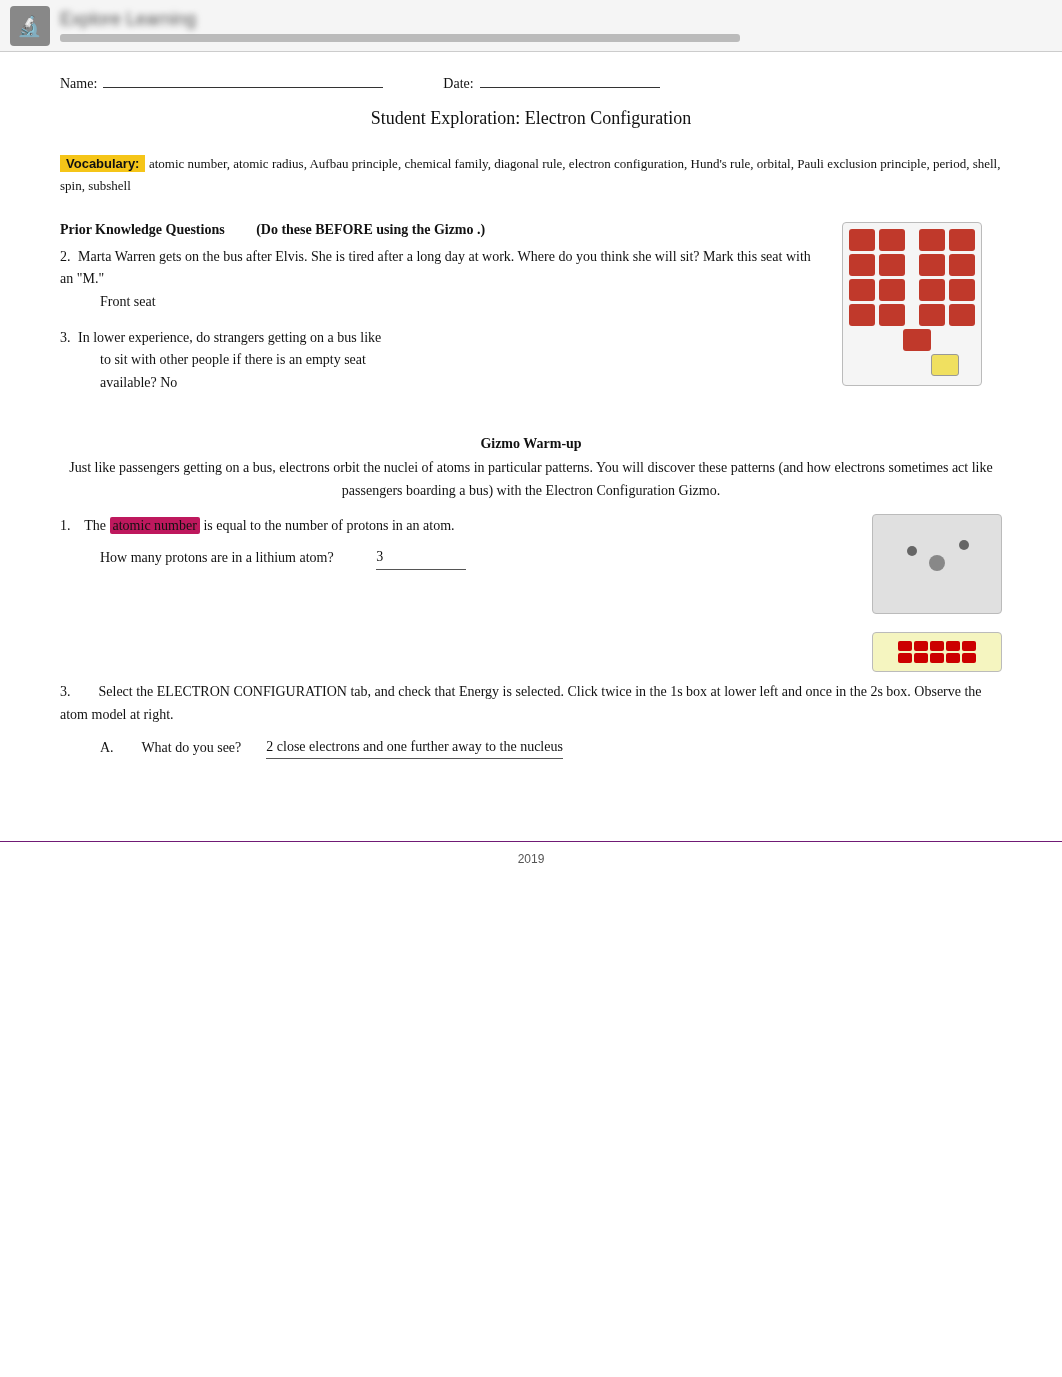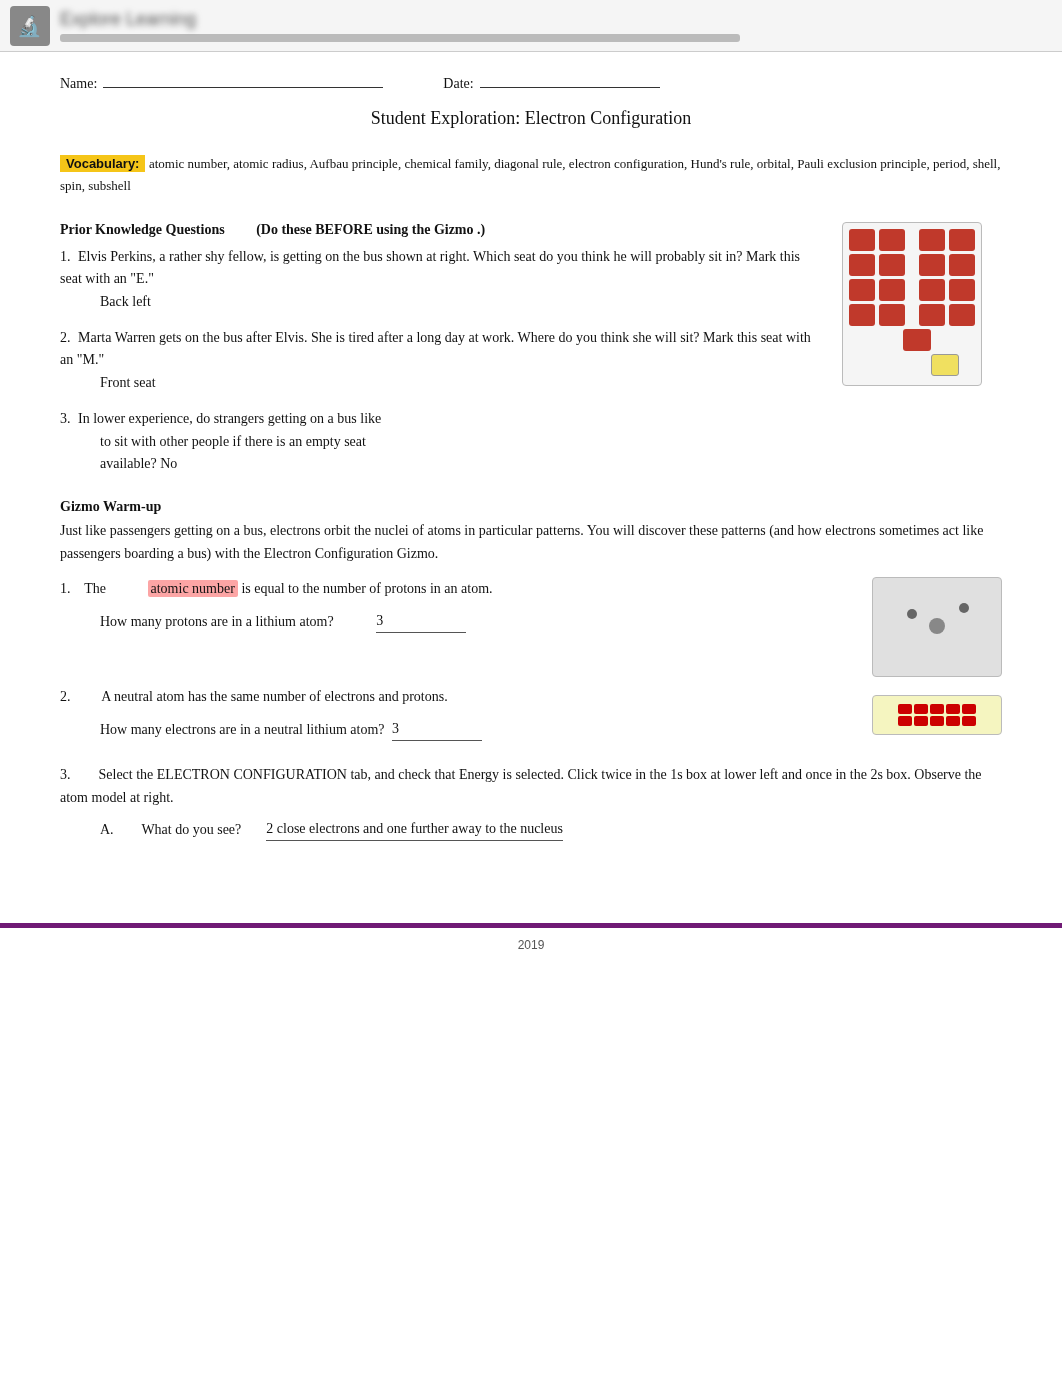--- a/index.html
+++ b/index.html
@@ -127,24 +127,23 @@
       margin-top: 10px;
     }
     .warmup-body {
       font-size: 14px;
       line-height: 1.65;
       margin-bottom: 12px;
     }
 
     
     .highlight-term {
-      background: #fca5a5;
+      background: #be185d;
       padding: 1px 3px;
       border-radius: 2px;
-      margin-left: 38px;
     }
 
     
     .q-block {
       margin-bottom: 22px;
       line-height: 1.65;
     }
     .q-num {
       display: inline;
     }
@@ -163,21 +162,21 @@
       margin-left: 4px;
       vertical-align: bottom;
     }
 
     
     .footer {
       text-align: center;
       font-size: 12px;
       color: #555;
       padding: 10px;
-      border-top: 5px solid #701a75;
+      border-top: 1px solid #701a75;
       margin-top: 20px;
       font-family: Arial, sans-serif;
     }
 
     
     .clearfix::after {
       content: "";
       display: table;
       clear: both;
     }
@@ -286,25 +285,20 @@
     </div>
 
     <div class="prior-section clearfix">
       <div class="prior-text-col">
         <p class="section-heading">
           <span>Prior Knowledge Questions</span>
           &nbsp;&nbsp;&nbsp;&nbsp;&nbsp;&nbsp;&nbsp;
           <span>(Do these BEFORE using the Gizmo    .)</span>
         </p>
 
-        <div class="question-item">
-          <span class="question-number">1.</span>
-          <span class="q-text">Elvis Perkins, a rather shy fellow, is getting on the bus shown at right. Which seat do you think he will probably sit in? Mark this seat with an "E."</span><br>
-          <span style="margin-left:40px;">Back left</span>
-        </div>
 
         <div class="question-item">
           <span class="question-number">2.</span>
           <span class="q-text">Marta Warren gets on the bus after Elvis. She is tired after a long day at work. Where do you think she will sit? Mark this seat with an "M."</span><br>
           <span style="margin-left:40px;">Front seat</span>
         </div>
 
         <div class="question-item">
           <span class="question-number">3.</span>
           <span class="q-text">In lower experience, do strangers getting on a bus like</span><br>
@@ -351,21 +345,21 @@
             <div class="bus-seat" style="background:transparent;width:28px;"></div>
           </div>
           <div class="bus-row">
             <div class="bus-seat" style="background:transparent;width:62px;"></div>
             <div class="bus-seat s-yellow"></div>
           </div>
         </div>
       </div>
     </div>
 
-    <div style="margin-top:10px;">
+    <div style="margin-top:28px;text-align:center;">
       <p class="warmup-heading">Gizmo Warm-up</p>
       <p class="warmup-body">Just like passengers getting on a bus, electrons orbit the nuclei of atoms in particular patterns. You will discover these patterns (and how electrons sometimes act like passengers boarding a bus) with the   Electron Configuration    Gizmo.</p>
     </div>
 
     <div class="clearfix">
 
       <div class="gizmo-img-right">
         <div class="gizmo-img-box">
           
           <svg width="110" height="80" viewBox="0 0 110 80">
@@ -406,29 +400,20 @@
             <div style="width:14px;height:10px;background:#c00;border-radius:2px;"></div>
             <div style="width:14px;height:10px;background:#c00;border-radius:2px;"></div>
             <div style="width:14px;height:10px;background:#c00;border-radius:2px;"></div>
             <div style="width:14px;height:10px;background:#c00;border-radius:2px;"></div>
             <div style="width:14px;height:10px;background:#c00;border-radius:2px;"></div>
             <div style="width:14px;height:10px;background:#c00;border-radius:2px;"></div>
           </div>
         </div>
       </div>
 
-      <div class="q-block">
-        <span class="q-num">2.</span>
-        &nbsp;&nbsp;&nbsp;&nbsp;&nbsp;&nbsp;&nbsp;
-        <span>A neutral atom has the same number of electrons and protons.</span>
-        <div class="sub-q">
-          <span>How many electrons are in a neutral lithium atom?</span>
-          <span class="answer-box">3</span>
-        </div>
-      </div>
     </div>
 
     <div class="q-block">
       <span class="q-num">3.</span>
       &nbsp;&nbsp;&nbsp;&nbsp;&nbsp;&nbsp;
       <span>Select the ELECTRON CONFIGURATION tab, and check that        Energy   is selected. Click twice in the  1s  box at lower left and once in the     2s  box. Observe the atom model at right.</span>
       <div class="sub-q">
         <span>A.</span>
         &nbsp;&nbsp;&nbsp;&nbsp;&nbsp;&nbsp;
         <span>What do you see?</span>

